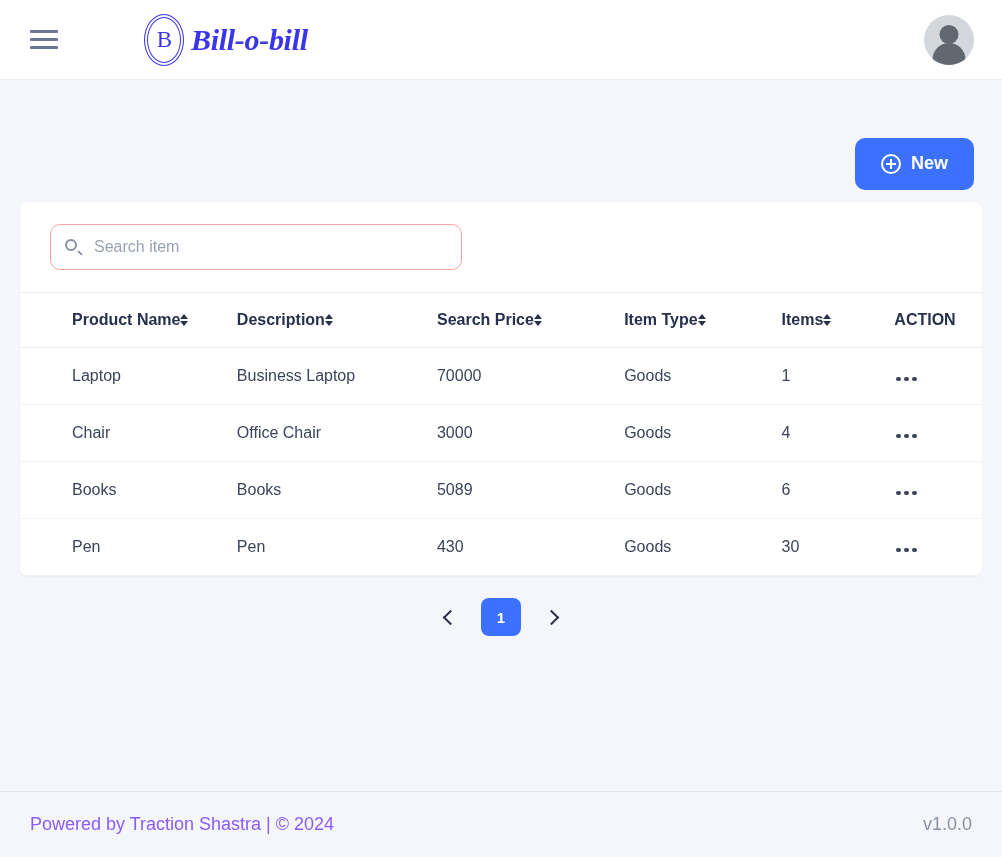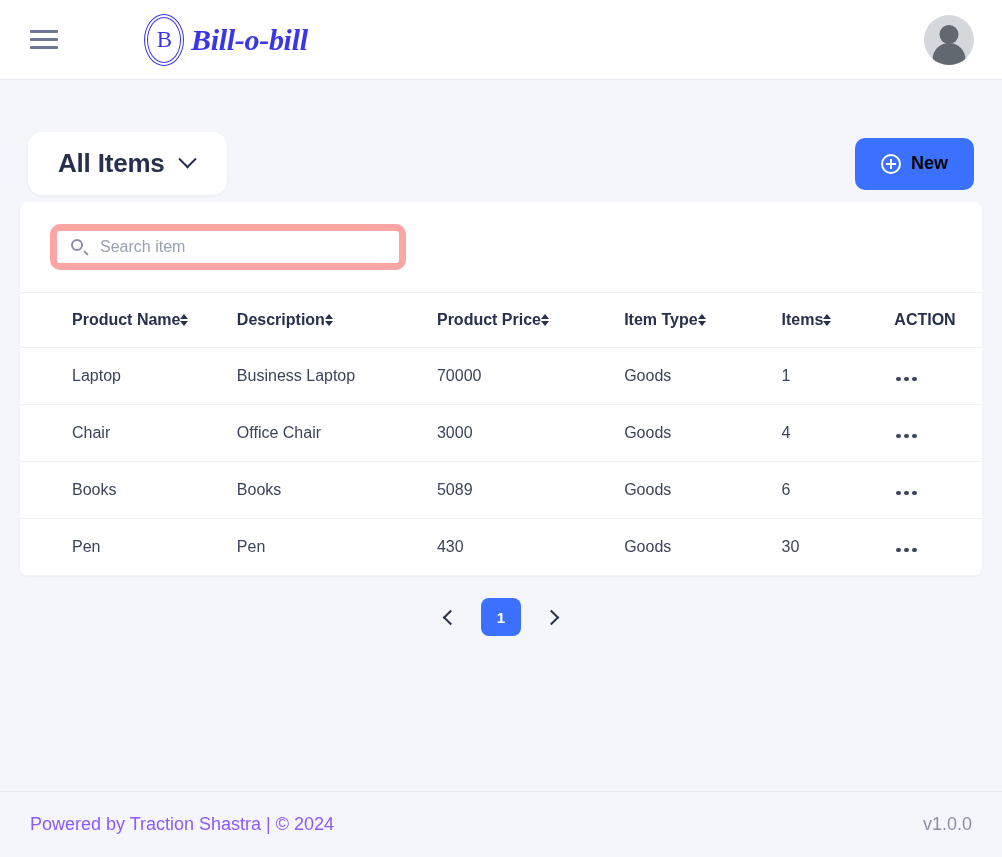--- a/index.html
+++ b/index.html
@@ -162,21 +162,21 @@
     width: 13px; height: 13px;
     border-right: 2px solid #27304d;
     border-bottom: 2px solid #27304d;
     transform: rotate(45deg) translate(-3px,-3px);
   }
 
   .toolbar-spacer { flex: 1 1 auto; }
 
   .btn-new {
     background: #3b71fe;
-    color: #000000;
+    color: #ffffff;
     border: none;
     border-radius: 10px;
     height: 52px;
     padding: 0 26px;
     display: flex;
     align-items: center;
     gap: 10px;
     font-size: 18px;
     font-weight: 700;
     cursor: pointer;
@@ -205,23 +205,23 @@
     box-shadow: 0 1px 2px rgba(22,34,71,0.05);
     padding: 0;
     position: relative;
   }
 
   .search-row {
     padding: 22px 0 22px 30px;
   }
 
   .search-wrap {
-    width: 356px;
+    width: 412px;
     height: 46px;
-    border: 7px solid #fca5a5;
+    border: 1px solid #fca5a5;
     border-radius: 10px;
     display: flex;
     align-items: center;
     padding: 0 14px;
     gap: 12px;
     background: #ffffff;
   }
   .search-icon {
     width: 17px; height: 17px;
     position: relative;
@@ -409,24 +409,20 @@
 
     <div class="avatar">
       <div class="head"></div>
       <div class="body"></div>
     </div>
   </div>
 
   <div class="page">
 
     <div class="toolbar">
-      <div class="dropdown-card">
-        <span class="dropdown-label">All Items</span>
-        <span class="chev-down"></span>
-      </div>
 
       <div class="toolbar-spacer"></div>
 
       <button class="btn-new">
         <span class="plus-circle"></span>
         <span>New</span>
       </button>
     </div>
 
     <div class="content-card">
@@ -458,21 +454,21 @@
                 <span class="th-inner">
                   <span>Description</span>
                   <span class="sort-arrows">
                       <i class="up"></i>
                       <i class="down"></i>
                     </span>
                 </span>
               </th>
               <th class="col-2">
                 <span class="th-inner">
-                  <span>Product Price</span>
+                  <span>Search Price</span>
                   <span class="sort-arrows">
                       <i class="up"></i>
                       <i class="down"></i>
                     </span>
                 </span>
               </th>
               <th class="col-3">
                 <span class="th-inner">
                   <span>Item Type</span>
                   <span class="sort-arrows">

